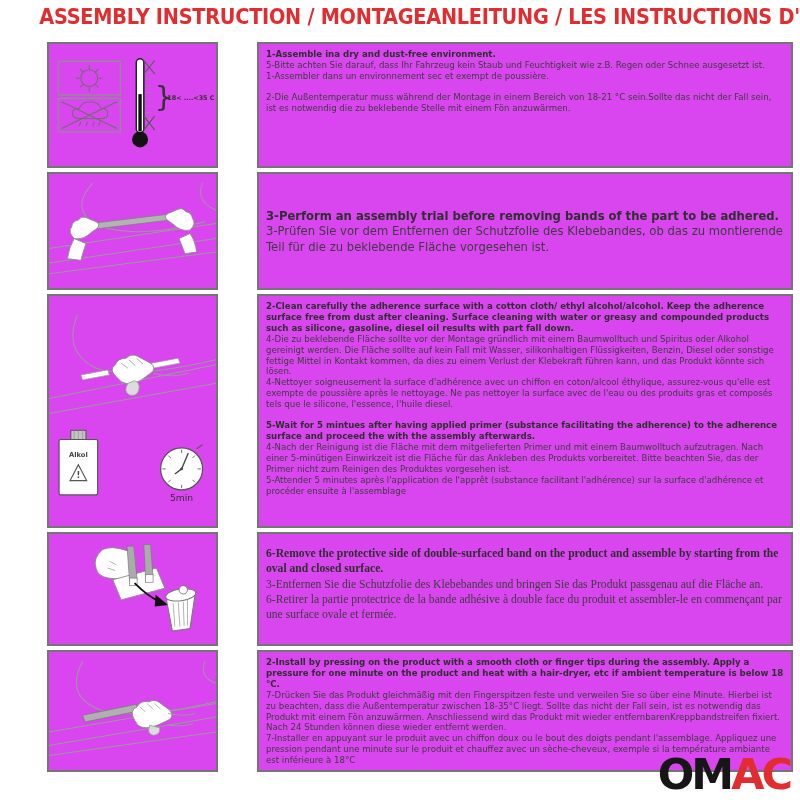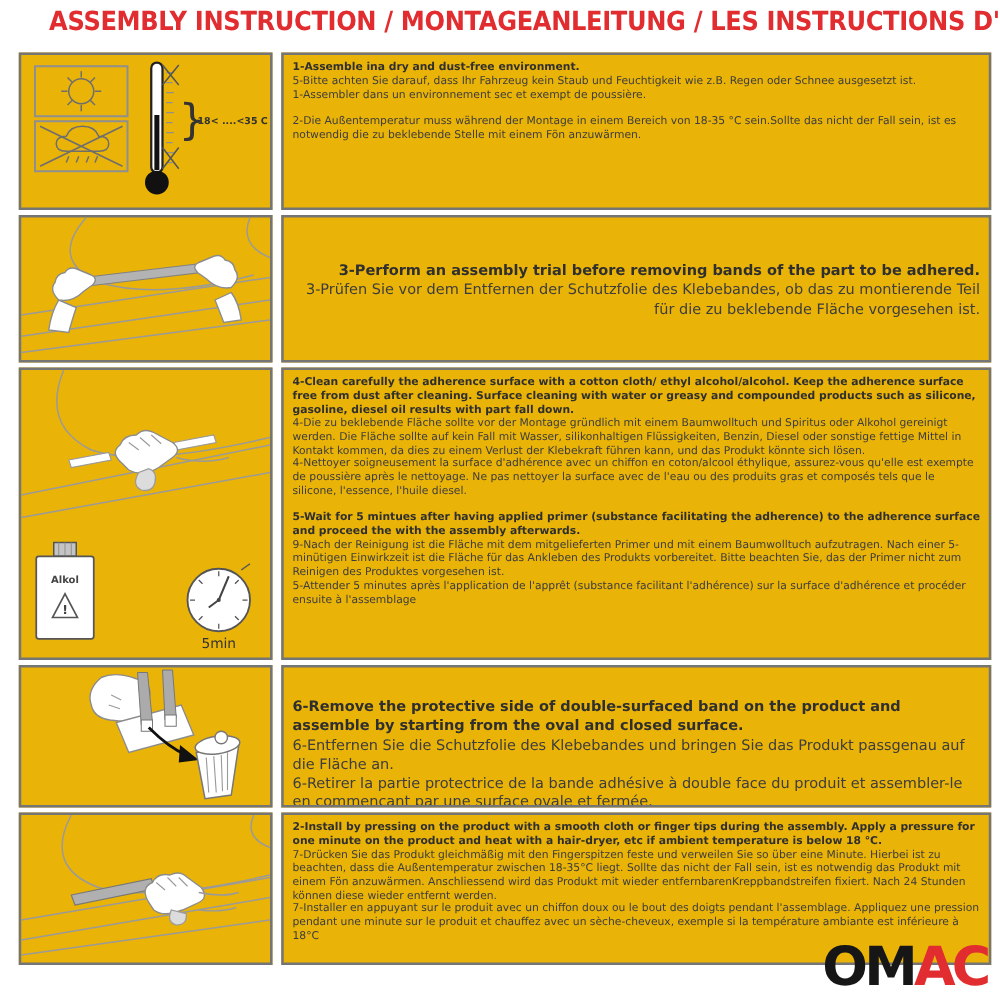--- a/index.html
+++ b/index.html
@@ -16,29 +16,29 @@
     display:inline-block;transform:scaleX(.92);transform-origin:center;
     color:#e22d30;font-weight:bold;font-size:21px;letter-spacing:-.3px;
   }
   .grid{
     position:absolute;top:42px;left:15px;width:778px;
     display:grid;grid-template-columns:203px 568px;
     grid-template-rows:126px 118px 234px 114px 122px;
     gap:4px 7px;
   }
   .cell{
-    border:2px solid #757575;box-sizing:border-box;background:#eab308;overflow:hidden;
+    border:2px solid #757575;box-sizing:border-box;background:#d946ef;overflow:hidden;margin-left:32px;
   }
   .illus{padding:0;}
   .illus svg{display:block;width:100%;height:100%;}
   .txt{padding:5px 7px 3px 7px;}
   .small{font-size:8.6px;line-height:1.27;}
   .large{font-size:11.6px;line-height:1.32;}
-  .center{display:flex;flex-direction:column;justify-content:center;text-align:right;}
-  .pt8{padding-top:24px;}
+  .center{display:flex;flex-direction:column;justify-content:center;}
+  .pt8{padding-top:12px;font-family:Liberation Serif, serif;}
   .txt p{margin:0;}
   .b{font-weight:bold;color:#2f2f2f;}
   .step + .step{margin-top:10px;}
   .logo{
     position:absolute;right:10px;bottom:4px;height:42px;
     font-weight:bold;font-size:43px;line-height:40px;letter-spacing:-3px;
     white-space:nowrap;
   }
   .logo .lb{color:#161616;}
   .logo .lr{color:#e22d30;}
@@ -85,21 +85,21 @@
     </svg>
   </div>
 
   <div class="cell txt small">
     <div class="step">
       <p class="b">1-Assemble ina dry and dust-free environment.</p>
       <p>5-Bitte achten Sie darauf, dass Ihr Fahrzeug kein Staub und Feuchtigkeit wie z.B. Regen oder Schnee ausgesetzt ist.</p>
       <p>1-Assembler dans un environnement sec et exempt de poussière.</p>
     </div>
     <div class="step">
-      <p>2-Die Außentemperatur muss während der Montage in einem Bereich von 18-35 °C  sein.Sollte das nicht der Fall sein, ist es notwendig die zu beklebende Stelle mit einem Fön anzuwärmen.</p>
+      <p>2-Die Außentemperatur muss während der Montage in einem Bereich von 18-21 °C  sein.Sollte das nicht der Fall sein, ist es notwendig die zu beklebende Stelle mit einem Fön anzuwärmen.</p>
     </div>
   </div>
 
   <div class="cell illus">
     <svg viewBox="0 0 199 114">
       <g fill="none" stroke="#9a9a9a" stroke-width="1.2">
         <path d="M52 0 Q22 34 62 52 Q110 66 186 46"></path>
         <path d="M183 0 Q174 22 199 32"></path>
         <path d="M0 78 L199 48"></path>
         <path d="M0 95 L199 66"></path>
@@ -155,27 +155,27 @@
         <path d="M158 184 L166 165 M158 184 L150 190" stroke="#444" stroke-width="1.6" fill="none"></path>
         <circle cx="158" cy="184" r="1.6" fill="#444"></circle>
         <path d="M176 160 l7 -5" stroke="#555" stroke-width="1.2"></path>
         <text x="158" y="222" font-size="11" fill="#333" text-anchor="middle">5min</text>
       </g>
     </svg>
   </div>
 
   <div class="cell txt small">
     <div class="step">
-      <p class="b">4-Clean carefully the adherence surface with a cotton cloth/ ethyl alcohol/alcohol. Keep the adherence surface free from dust after cleaning. Surface cleaning with water or greasy and compounded products such as silicone, gasoline, diesel oil results with part fall down.</p>
+      <p class="b">2-Clean carefully the adherence surface with a cotton cloth/ ethyl alcohol/alcohol. Keep the adherence surface free from dust after cleaning. Surface cleaning with water or greasy and compounded products such as silicone, gasoline, diesel oil results with part fall down.</p>
       <p>4-Die zu beklebende Fläche sollte vor der Montage gründlich mit einem Baumwolltuch und Spiritus oder Alkohol gereinigt werden. Die Fläche sollte auf kein Fall mit Wasser, silikonhaltigen Flüssigkeiten, Benzin, Diesel oder sonstige fettige Mittel in Kontakt kommen, da dies zu einem Verlust der Klebekraft führen kann, und das Produkt könnte sich lösen.</p>
       <p>4-Nettoyer soigneusement la surface d'adhérence avec un chiffon en coton/alcool éthylique, assurez-vous qu'elle est exempte de poussière après le nettoyage. Ne pas nettoyer la surface avec de l'eau ou des produits gras et composés tels que le silicone, l'essence, l'huile diesel.</p>
     </div>
     <div class="step">
       <p class="b">5-Wait for 5 mintues after having applied primer (substance facilitating the adherence) to the adherence surface and proceed the with the assembly afterwards.</p>
-      <p>9-Nach der Reinigung ist die Fläche mit dem mitgelieferten Primer und mit einem Baumwolltuch aufzutragen. Nach einer 5-minütigen Einwirkzeit ist die Fläche für das Ankleben des Produkts vorbereitet. Bitte beachten Sie, das der Primer nicht zum Reinigen des Produktes vorgesehen ist.</p>
+      <p>4-Nach der Reinigung ist die Fläche mit dem mitgelieferten Primer und mit einem Baumwolltuch aufzutragen. Nach einer 5-minütigen Einwirkzeit ist die Fläche für das Ankleben des Produkts vorbereitet. Bitte beachten Sie, das der Primer nicht zum Reinigen des Produktes vorgesehen ist.</p>
       <p>5-Attender 5 minutes après l'application de l'apprêt (substance facilitant l'adhérence) sur la surface d'adhérence et procéder ensuite à l'assemblage</p>
     </div>
   </div>
 
   <div class="cell illus">
     <svg viewBox="0 0 199 110">
       <g>
         <path d="M64 8 q-12 10 -8 22 q2 10 15 12 l17 2 q11 0 13 -10 l2 -13 q0 -10 -11 -12 q-17 -6 -28 -1 z" fill="#fff" stroke="#8c8c8c" stroke-width="1.1"></path>
         <path d="M72 22 l8 4 M70 30 l9 3" stroke="#9a9a9a" stroke-width="0.9" fill="none"></path>
       </g>
@@ -193,21 +193,21 @@
         <path d="M148 72 l2 28 M154 71 l2 29 M160 70 l1 29 M165 68 l0 30" stroke="#9a9a9a" stroke-width="0.9" fill="none"></path>
         <ellipse cx="157" cy="62" rx="18" ry="7" fill="#fff" stroke="#777" stroke-width="1.2" transform="rotate(-8 157 62)"></ellipse>
         <circle cx="160" cy="56" r="5" fill="#fff" stroke="#777" stroke-width="1.1"></circle>
       </g>
     </svg>
   </div>
 
   <div class="cell txt large pt8">
     <div class="step">
       <p class="b">6-Remove the protective side of double-surfaced band on the product and assemble by starting from the oval and closed surface.</p>
-      <p>6-Entfernen Sie die Schutzfolie des Klebebandes und bringen Sie das Produkt passgenau auf die Fläche an.</p>
+      <p>3-Entfernen Sie die Schutzfolie des Klebebandes und bringen Sie das Produkt passgenau auf die Fläche an.</p>
       <p>6-Retirer la partie protectrice de la bande adhésive à double face du produit et assembler-le en commençant par une surface ovale et fermée.</p>
     </div>
   </div>
 
   <div class="cell illus">
     <svg viewBox="0 0 199 118">
       <g fill="none" stroke="#9a9a9a" stroke-width="1.2">
         <path d="M40 0 Q18 42 62 58 Q104 70 199 48"></path>
         <path d="M186 0 Q178 18 199 26"></path>
         <path d="M0 84 L199 50"></path>

